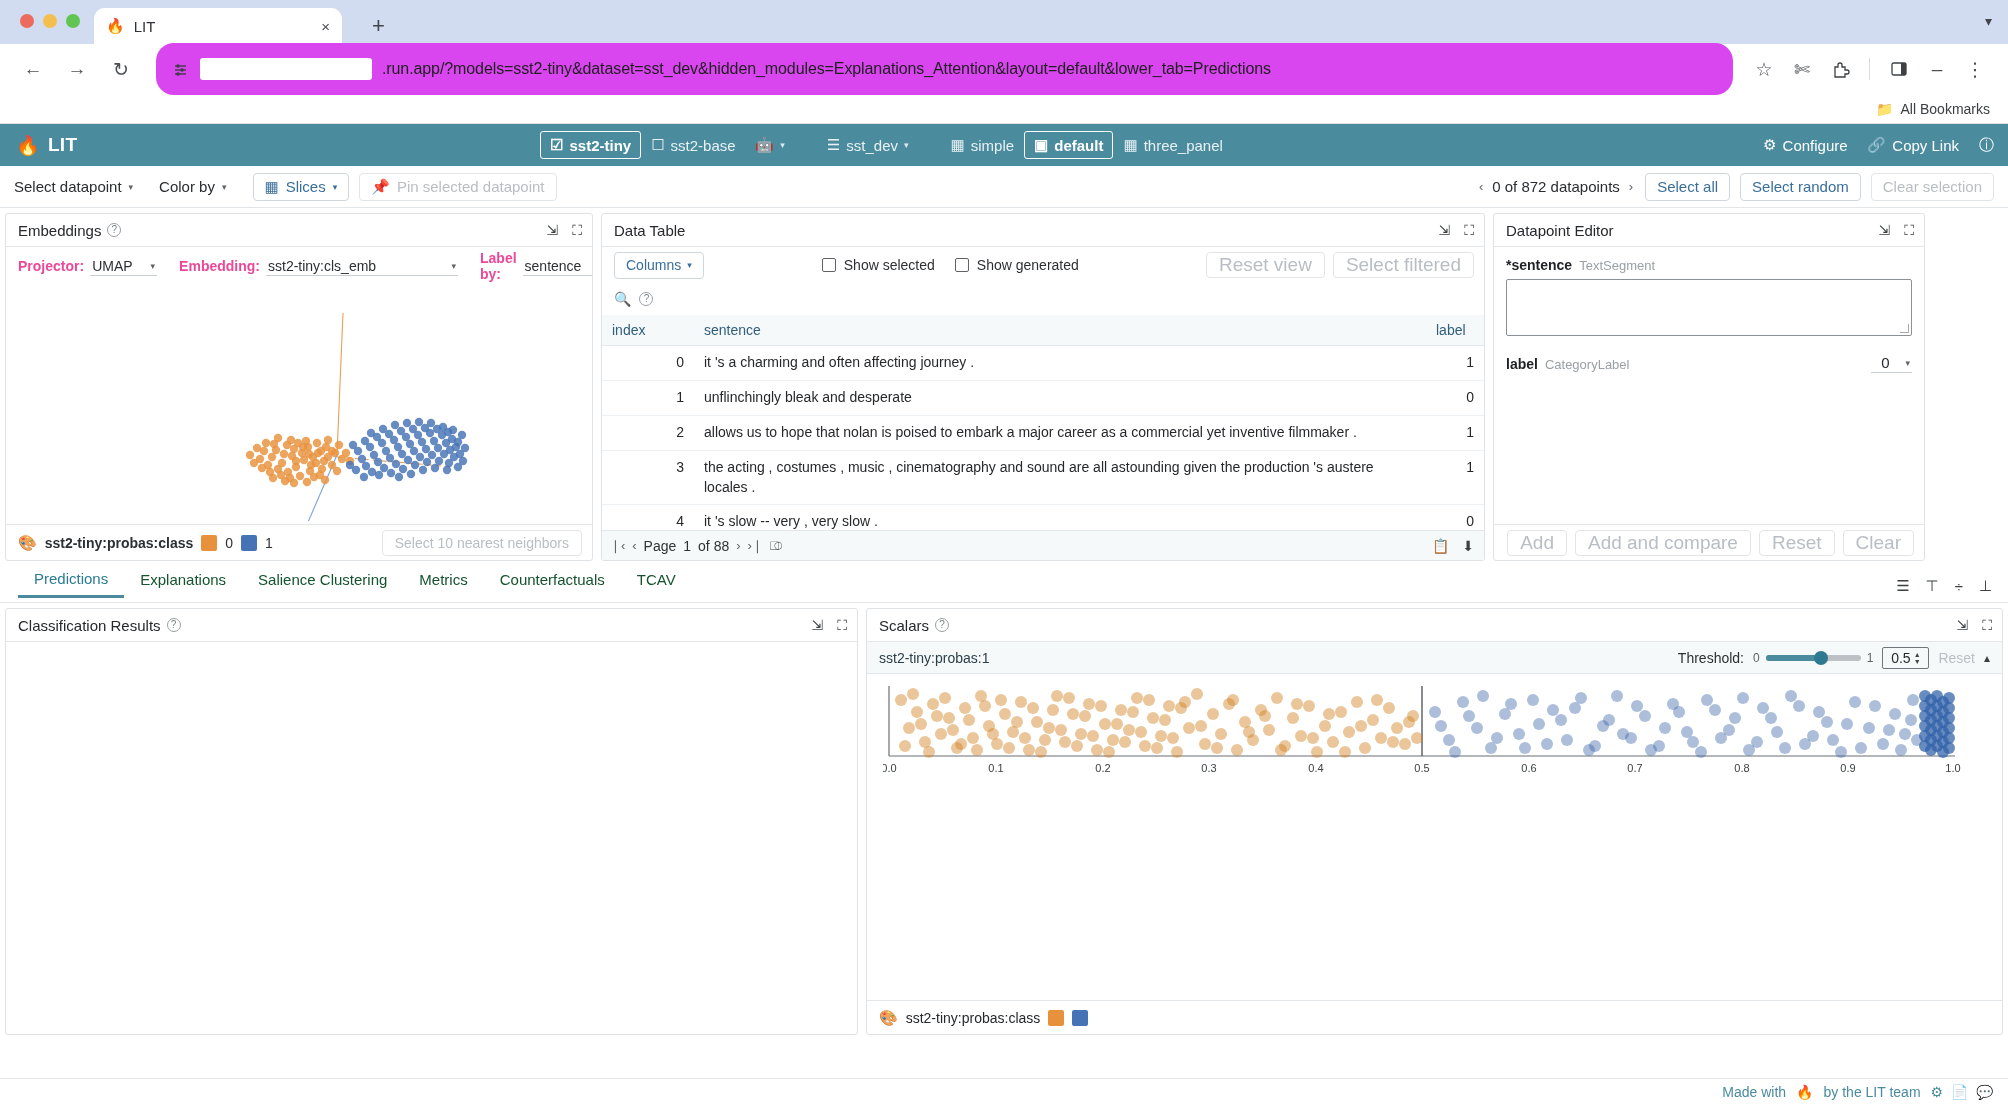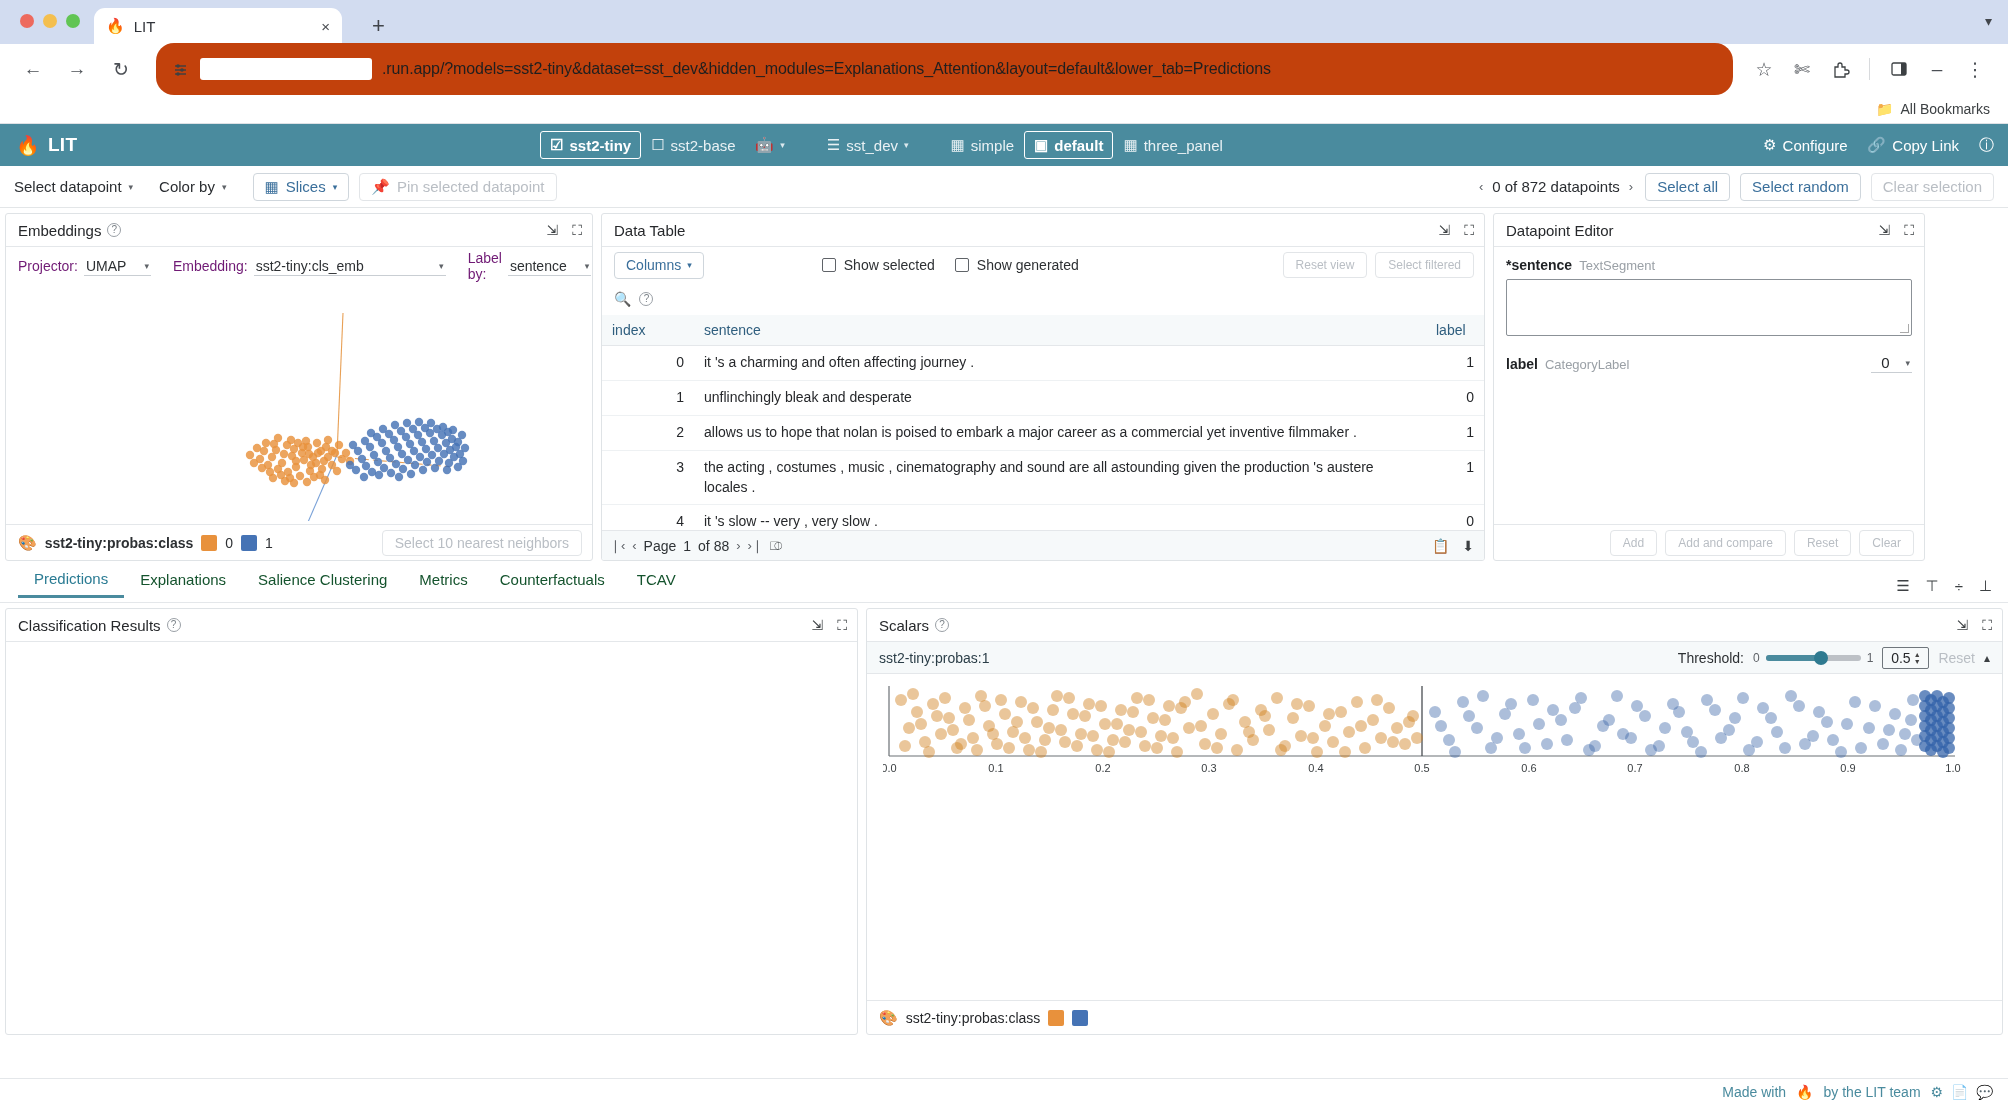--- a/index.html
+++ b/index.html
@@ -32,21 +32,21 @@
   .newtab { font-size:22px; color:#41454b; margin-left:22px; margin-bottom:5px; padding:0 8px; }
   .win-chevron { position:absolute; right:16px; top:13px; font-size:14px; color:#42464c; }
 
   .browser-navbar {
     height:50px; background:#fff; display:flex; align-items:center;
     padding:0 16px; gap:0;
   }
   .navbtn { width:34px; height:34px; display:flex; align-items:center; justify-content:center;
             color:#4b4f55; font-size:19px; margin-right:10px; }
   .omnibox {
-    flex:1; height:52px; background:#c2410c; border-radius:18px;
+    flex:1; height:52px; background:#d946ef; border-radius:18px;
     display:flex; align-items:center; padding:0 14px; gap:10px; margin:0 8px;
     position:relative;
   }
   .omni-icon { width:20px; height:20px; display:flex; align-items:center; justify-content:center; color:#444; }
   .omni-blank { width:172px; height:22px; background:#fff; border-radius:3px; }
   .omni-url { font-size:16px; color:#1f1f1f; white-space:nowrap; letter-spacing:-0.1px; }
   .navbar-right { display:flex; align-items:center; gap:4px; margin-left:6px; }
   .navbar-right .navbtn { margin-right:0; }
   .vdiv { width:1px; height:22px; background:#d8dadd; margin:0 8px; }
 
@@ -105,21 +105,21 @@
   .qmark { font-size:13px; color:#7b8288; border:1px solid #9aa0a6; border-radius:50%;
            width:14px; height:14px; display:inline-flex; align-items:center; justify-content:center;
            line-height:1; font-size:10px; }
   .panel-actions { position:absolute; right:10px; display:flex; align-items:center; gap:14px;
                    color:#3c4043; font-size:14px; }
 
   
   .emb-panel { width:588px; }
   .emb-controls { height:38px; display:flex; align-items:center; padding:0 12px; gap:0; font-size:14px; color:#2d3033; }
   .ctl { display:flex; align-items:center; gap:6px; margin-right:22px; }
-  .ctl .lbl { color:#701a75; }
+  .ctl .lbl { color:#ec4899;font-weight:bold; }
   .ctl .val { color:#2d3033; border-bottom:1px solid #c9ced3; padding:1px 2px; display:flex; align-items:center; gap:18px; }
   .emb-plot { flex:1; position:relative; overflow:hidden; }
   .emb-footer {
     height:36px; border-top:1px solid #e4e7ea; display:flex; align-items:center;
     padding:0 12px; font-size:14px; color:#2d3033; gap:8px; position:relative; flex:none;
   }
   .swatch { width:16px; height:16px; border-radius:2px; display:inline-block; }
   .nn-btn { position:absolute; right:10px; border:1px solid #e2e5e8; border-radius:4px;
             height:26px; padding:0 12px; display:flex; align-items:center;
             font-size:14px; color:#b9bec4; }
@@ -127,21 +127,21 @@
   
   .dt-panel { width:884px; }
   .dt-controls { height:36px; display:flex; align-items:center; padding:0 12px; position:relative; }
   .cols-btn { border:1px solid #cfd6dc; border-radius:4px; height:27px; padding:0 11px;
               display:flex; align-items:center; gap:6px; font-size:14px; color:#3a6f9b; }
   .dt-checks { display:flex; align-items:center; gap:20px; margin-left:118px; font-size:14px; color:#2d3033; }
   .dt-checks label { display:flex; align-items:center; gap:8px; }
   .cbox { width:14px; height:14px; border:1.5px solid #5f6368; border-radius:2px; display:inline-block; }
   .dt-ctrl-right { position:absolute; right:10px; display:flex; gap:8px; }
   .ghost-btn { border:1px solid #e2e5e8; border-radius:4px; height:26px; padding:0 12px;
-               display:flex; align-items:center; font-size:12px; color:#b9bec4; }
+               display:flex; align-items:center; font-size:19px; color:#b9bec4; }
   .dt-search { height:32px; display:flex; align-items:center; padding:0 12px; gap:8px; }
   .search-inp { flex:1; height:23px; border:1px solid #8b9197; border-radius:2px;
                 font-size:14px; color:#7d848a; padding:0 5px; display:flex; align-items:center; }
   .dt-table { flex:1; overflow:hidden; }
   table.dtbl { width:100%; border-collapse:collapse; font-size:14px; }
   table.dtbl th { background:#f6f9fa; color:#2f5e7e; font-weight:400; text-align:left;
                   padding:7px 10px; border-bottom:1px solid #e4e7ea; }
   table.dtbl td { padding:7px 10px; color:#26282b; vertical-align:top; line-height:1.42; }
   table.dtbl tr { border-bottom:1px solid #eef1f3; }
   .c-index { width:92px; text-align:right; }

